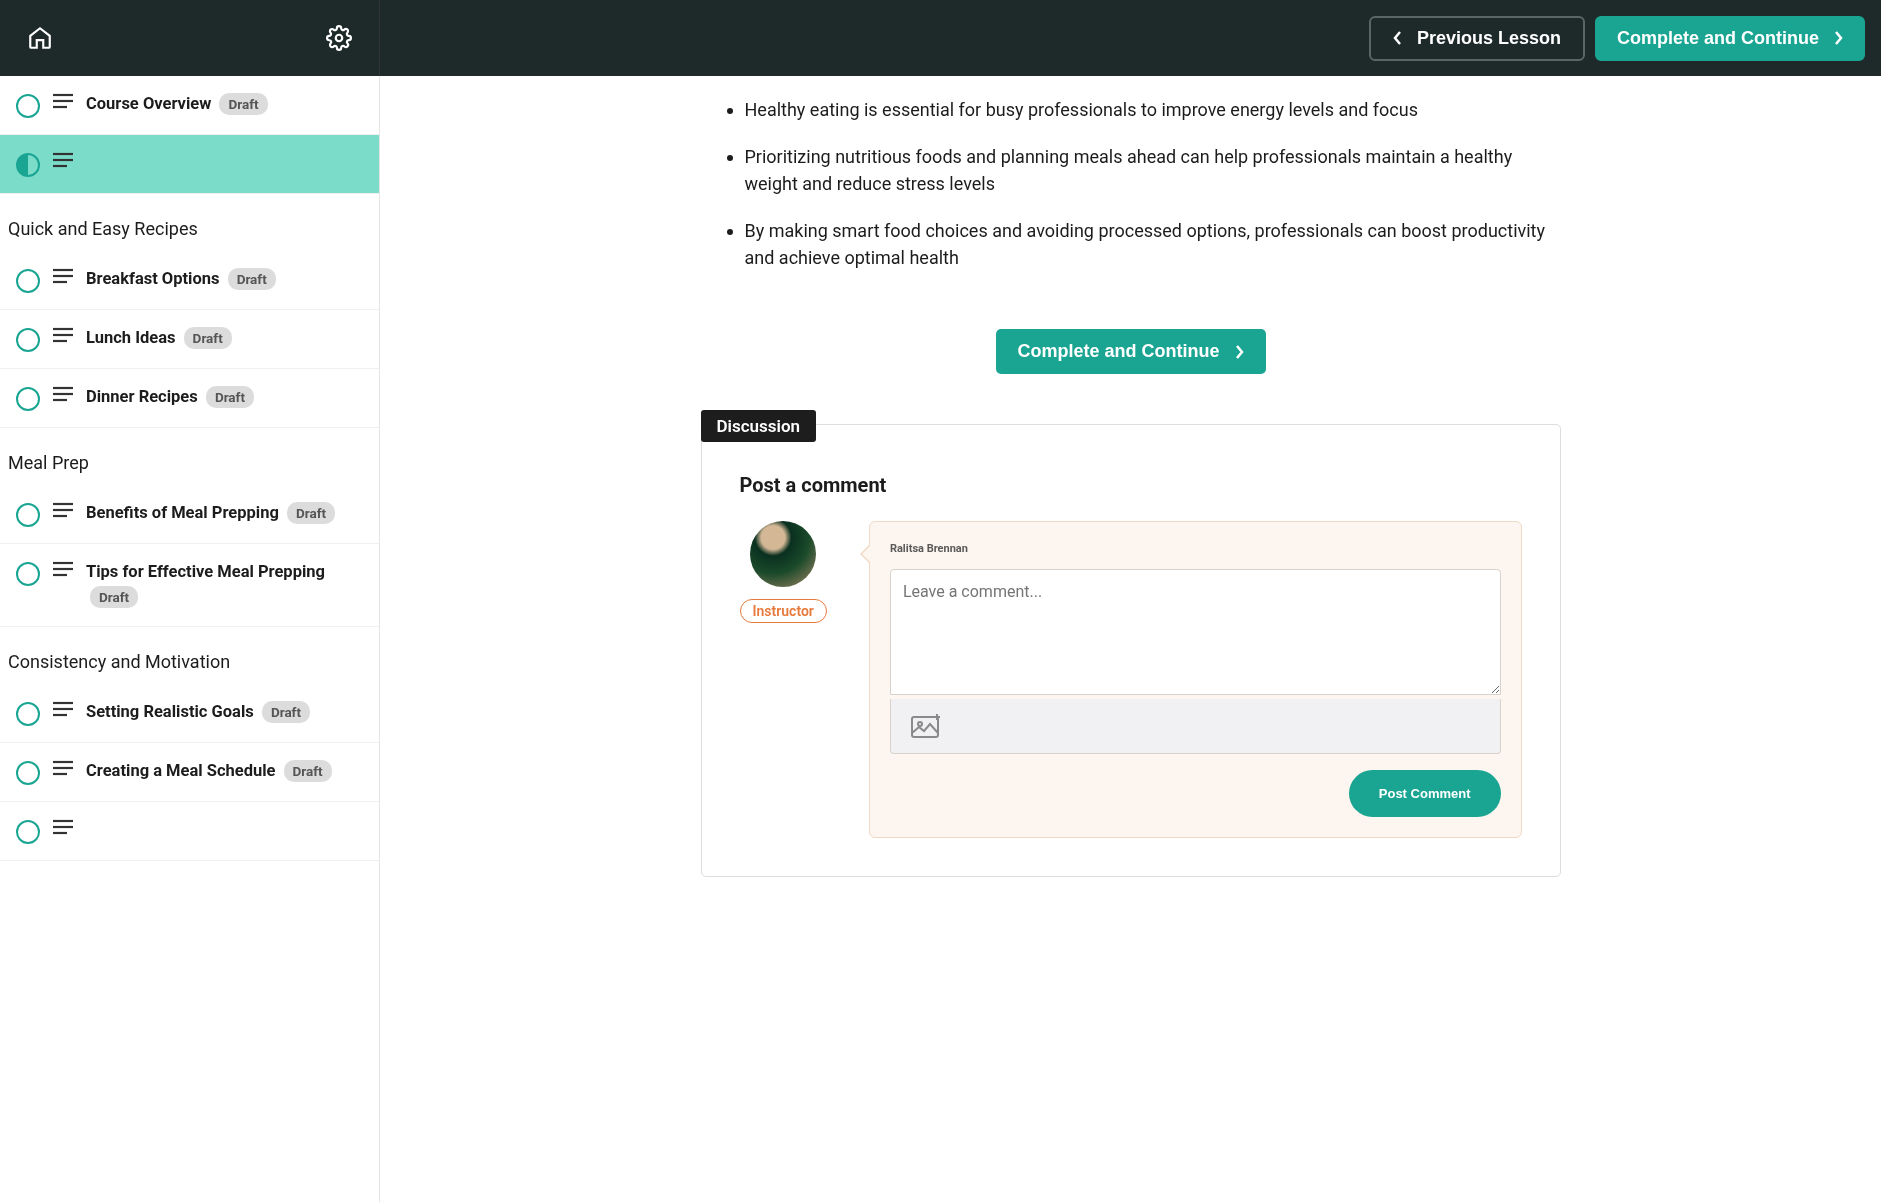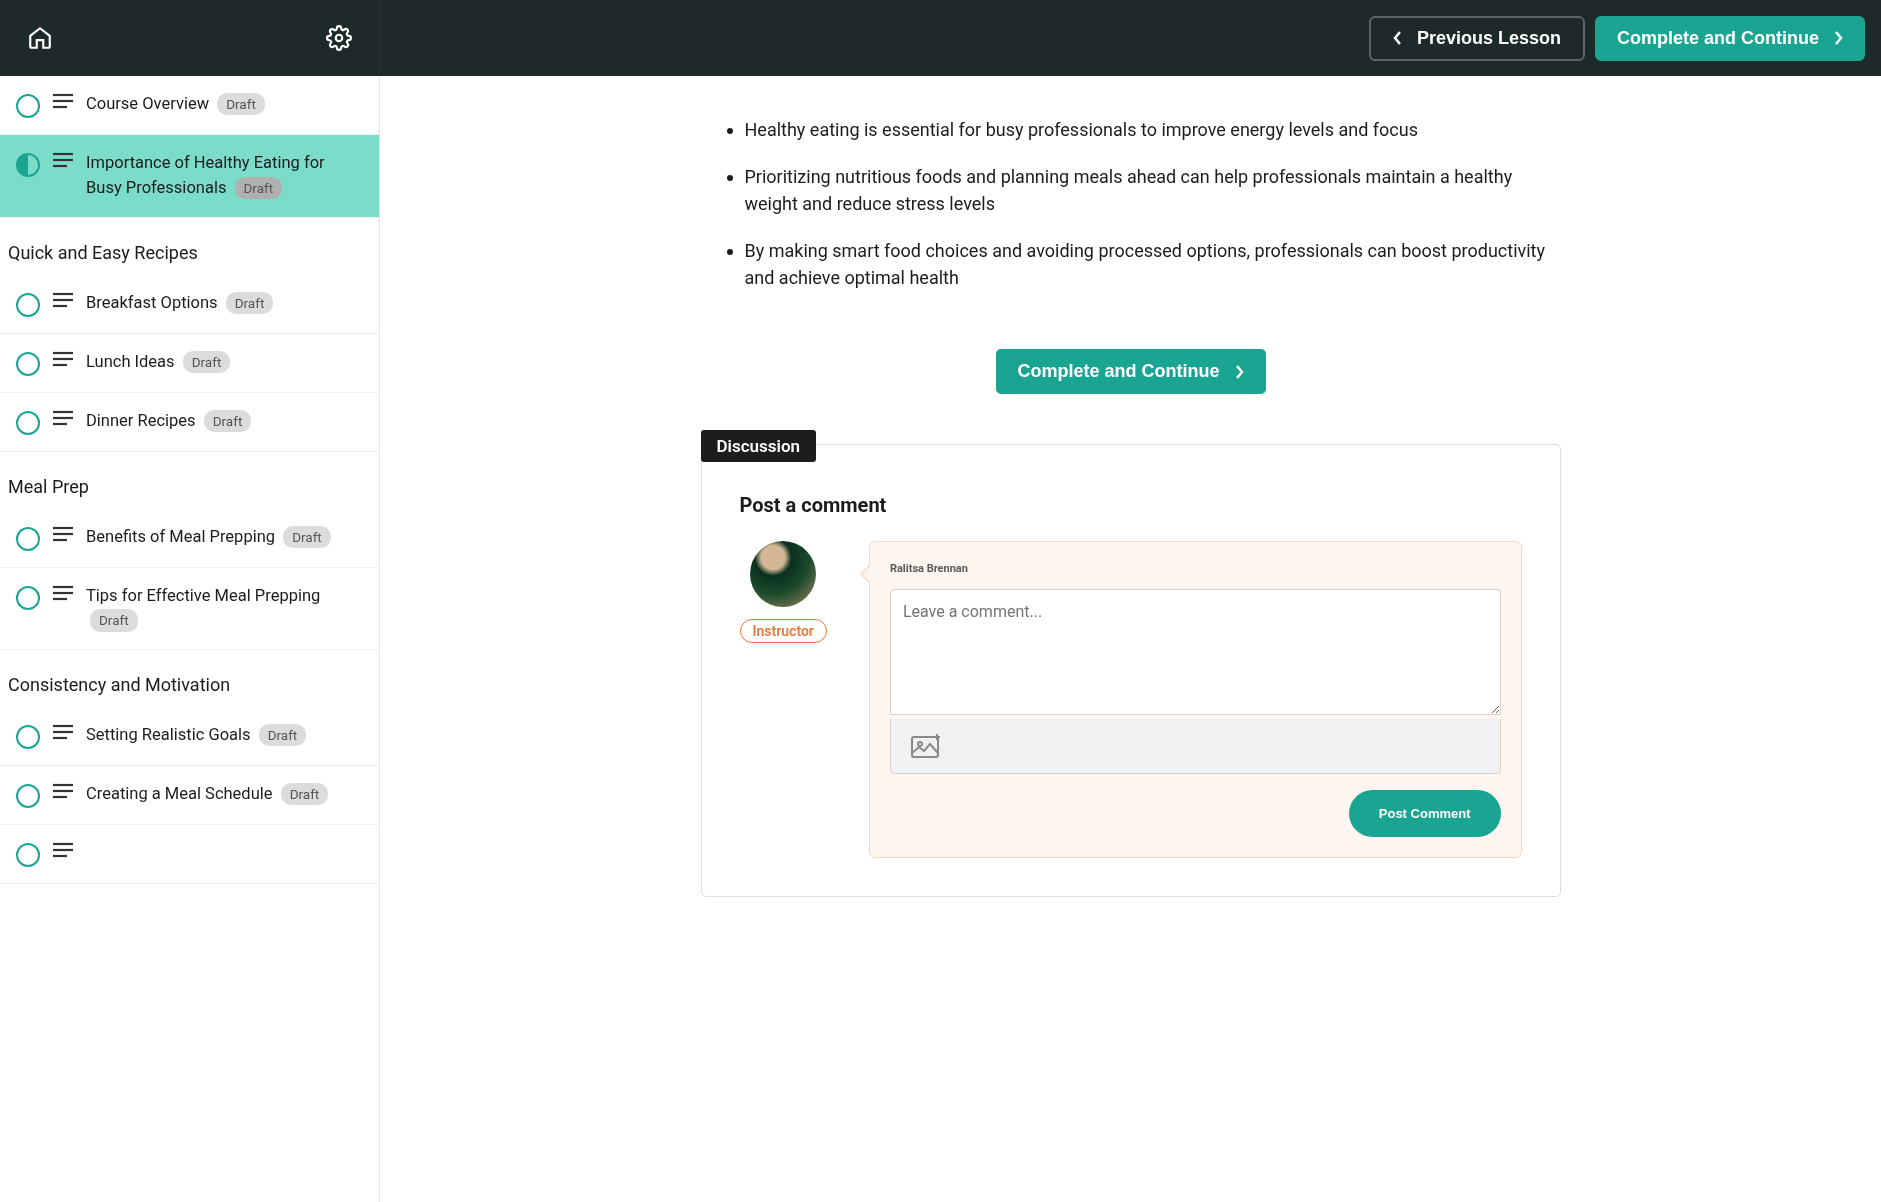--- a/index.html
+++ b/index.html
@@ -17,27 +17,27 @@
 .sidebar { position: fixed; top: 76px; bottom: 0; left: 0; width: 380px; background: #fff; overflow-y: auto; border-right: 1px solid #e5e5e5; }
 .sidebar::-webkit-scrollbar { width: 14px; }
 .sidebar::-webkit-scrollbar-thumb { background: #c5cdd3; border-radius: 4px; }
 .lesson-item { display: flex; align-items: flex-start; padding: 16px 16px; gap: 12px; border-bottom: 1px solid #f0f0f0; cursor: pointer; }
 .lesson-item.active { background: #7bdcc9; }
 .lesson-status { flex-shrink: 0; width: 24px; height: 24px; margin-top: 2px; }
 .status-circle { width: 24px; height: 24px; border: 2.5px solid #1aa593; border-radius: 50%; }
 .status-half { width: 24px; height: 24px; border: 2.5px solid #1aa593; border-radius: 50%; background: linear-gradient(to right, #1aa593 50%, transparent 50%); }
 .lesson-body { display: flex; align-items: flex-start; gap: 12px; flex: 1; }
 .lesson-icon { flex-shrink: 0; width: 22px; margin-top: 1px; }
-.lesson-text { font-size: 16.5px; line-height: 1.5; }
+.lesson-text { font-size: 16.5px; line-height: 1.5; font-weight: bold; }
 .draft-badge { display: inline-block; background: #dcdcdc; color: #555; font-size: 13.5px; padding: 1px 9px; border-radius: 10px; margin-left: 4px; }
 .lesson-item.active .draft-badge { background: #b0b0b0; }
 .section-title { padding: 24px 16px 12px 8px; font-size: 18px; font-weight: 400; }
 
 
-.main { margin-left: 380px; padding-top: 76px; margin-top: 20px; }
+.main { margin-left: 380px; padding-top: 76px; }
 .content { max-width: 920px; margin: 0 auto; padding: 10px 30px 60px 30px; }
 .content ul { list-style: disc; padding-left: 44px; }
 .content li { font-size: 18px; line-height: 1.5; padding: 10px 0; }
 .continue-row { text-align: center; margin: 48px 0 50px 0; }
 .btn-continue { display: inline-flex; align-items: center; gap: 14px; background: #1aa593; color: #fff; border: none; padding: 12px 22px; border-radius: 5px; font-size: 18px; font-weight: 700; cursor: pointer; }
 
 
 .discussion-box { border: 1px solid #ddd; border-radius: 5px; position: relative; margin-top: 16px; padding: 48px 38px 38px 38px; }
 .discussion-tab { position: absolute; top: -15px; left: -1px; background: #1d1d1d; color: #ffffff; padding: 6px 16px; font-size: 17px; font-weight: 600; border-radius: 3px; }
 .discussion-title { font-size: 20px; font-weight: 700; margin-bottom: 24px; }
@@ -114,24 +114,20 @@
         <div class="status-half"></div>
       </div>
     <div class="lesson-body">
       <div class="lesson-icon">
           <svg width="22" height="18" viewBox="0 0 22 18" stroke="#333" stroke-width="2.2">
             <line x1="1" y1="2" x2="21" y2="2"></line>
             <line x1="1" y1="8" x2="21" y2="8"></line>
             <line x1="1" y1="14" x2="15" y2="14"></line>
           </svg>
         </div>
-      <div class="lesson-text">
-        <span>Importance of Healthy Eating for Busy Professionals</span>
-        <span class="draft-badge">Draft</span>
-      </div>
     </div>
   </div>
     <div class="section-title">Quick and Easy Recipes</div>
     <div class="lesson-item">
     <div class="lesson-status">
         <div class="status-circle"></div>
       </div>
     <div class="lesson-body">
       <div class="lesson-icon">
           <svg width="22" height="18" viewBox="0 0 22 18" stroke="#333" stroke-width="2.2">

